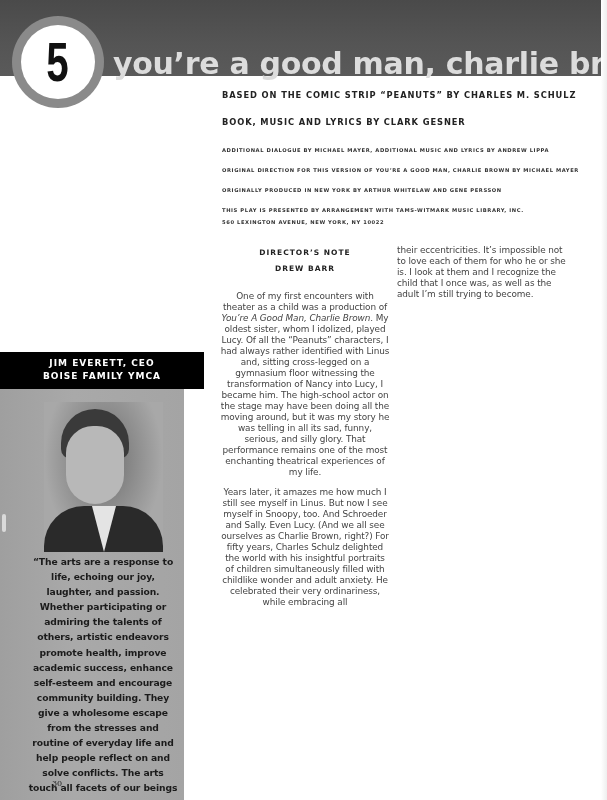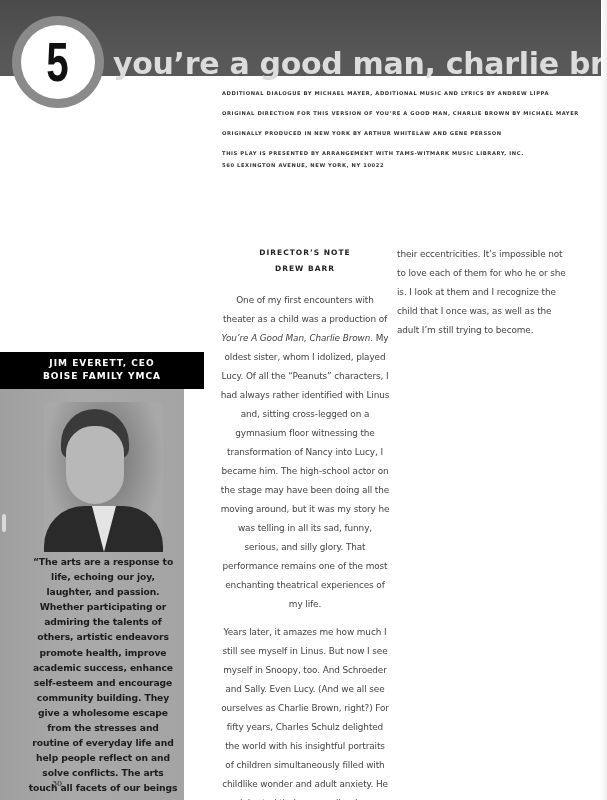--- a/index.html
+++ b/index.html
@@ -18,39 +18,41 @@
   .photo { position:absolute; left:44px; top:50px; width:119px; height:150px; background:radial-gradient(ellipse at 50% 38%, #6a6a6a 0%, #8a8a8a 35%, #a8a8a8 70%); overflow:hidden; }
   .photo .hair { position:absolute; left:17px; top:7px; width:68px; height:50px; border-radius:34px 34px 10px 10px; background:#3a3a3a; }
   .photo .face { position:absolute; left:22px; top:24px; width:58px; height:78px; border-radius:28px 28px 30px 30px; background:#b8b8b8; }
   .photo .suit { position:absolute; left:0; top:104px; width:119px; height:60px; background:#2a2a2a; border-radius:40px 40px 0 0; }
   .photo .shirt { position:absolute; left:48px; top:104px; width:24px; height:46px; background:#e4e4e4; clip-path:polygon(0 0,100% 0,50% 100%); }
   .side-mark { position:absolute; left:2px; top:162px; width:4px; height:18px; background:#e8e8e8; border-radius:2px; opacity:0.8; }
   .quote { position:absolute; left:28px; top:202px; width:150px; text-align:center; font-family:"DejaVu Sans", sans-serif; font-weight:bold; font-size:9.2px; line-height:15.1px; color:#1b1b1b; letter-spacing:-0.1px; }
   .pagenum { position:absolute; left:20px; top:427px; font-family:"DejaVu Serif", serif; font-size:8px; color:#222;margin-left:32px; }
   .col1 { position:absolute; left:220px; top:245px; width:170px;text-align:center; }
   .note-head { font-family:"DejaVu Sans", sans-serif; font-weight:bold; font-size:7.5px; letter-spacing:1px; color:#222; text-transform:uppercase; line-height:16px; }
-  .body-text { font-family:"DejaVu Sans", sans-serif; font-size:8.9px; line-height:19px; color:#444; letter-spacing:-0.1px; }
+  .body-text { font-family:"DejaVu Sans", sans-serif; font-size:8.9px; line-height:11px; color:#444; letter-spacing:-0.1px; }
   .body-text p { margin:0 0 9px 0; }
   .col1 .body-text { margin-top:14px; }
   .col2 { position:absolute; left:397px; top:245px; width:172px; }
   .edge { position:absolute; left:601px; top:0; width:6px; height:800px; background:linear-gradient(90deg,#fff,#eee); }
   em { font-style:italic; }
 </style>
 </head>
 <body>
 
 <div class="banner"></div>
 <div class="badge">
   <div class="badge-inner">
     <span class="badge-num">5</span>
   </div>
 </div>
 <div class="title">you’re a good man, charlie brown</div>
 
 <div class="credits">
+  <div class="cred-big">Based on the comic strip “Peanuts” by Charles M. Schulz</div>
+  <div class="cred-big" style="margin-bottom:20px">Book, Music and Lyrics by Clark Gesner</div>
   <div class="cred-small">Additional dialogue by Michael Mayer, additional music and lyrics by Andrew Lippa</div>
   <div class="cred-small">Original direction for this version of You’re A Good Man, Charlie Brown by Michael Mayer</div>
   <div class="cred-small">Originally produced in New York by Arthur Whitelaw and Gene Persson</div>
   <div class="cred-small tight">This play is presented by arrangement with Tams-Witmark Music Library, Inc.</div>
   <div class="cred-small">560 Lexington Avenue, New York, NY 10022</div>
 </div>
 
 <div class="sidebar">
   <div class="side-head">
     <div style="text-transform:uppercase">Jim Everett, CEO</div>

